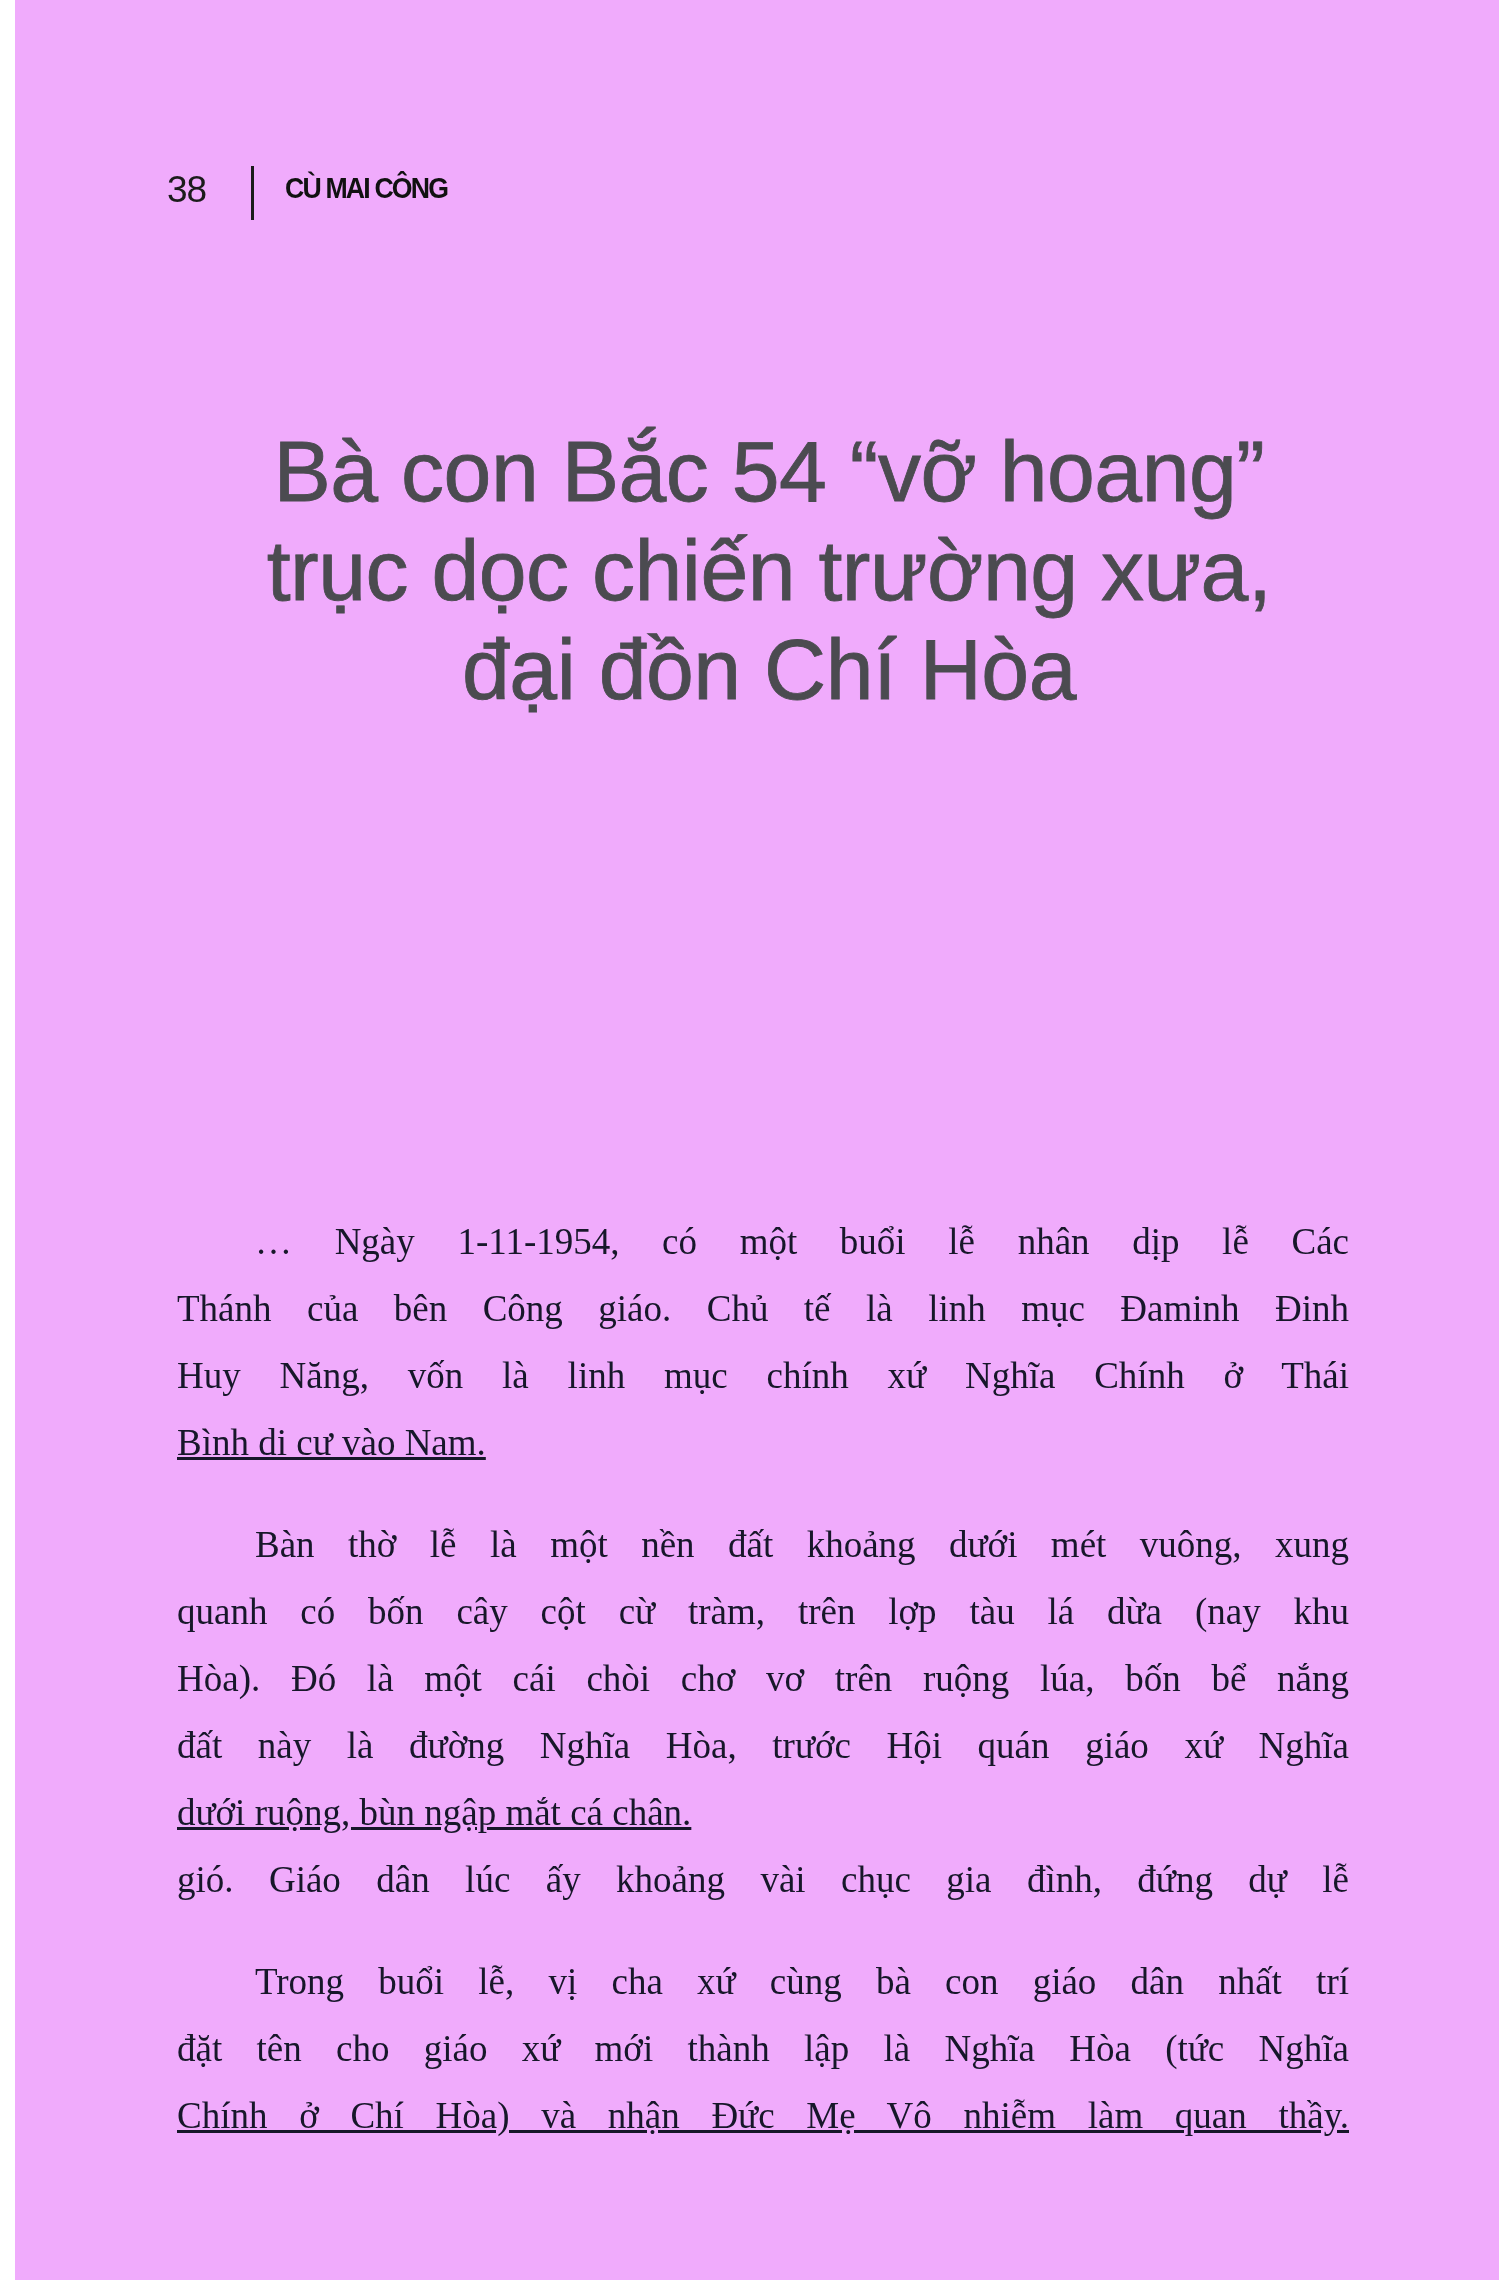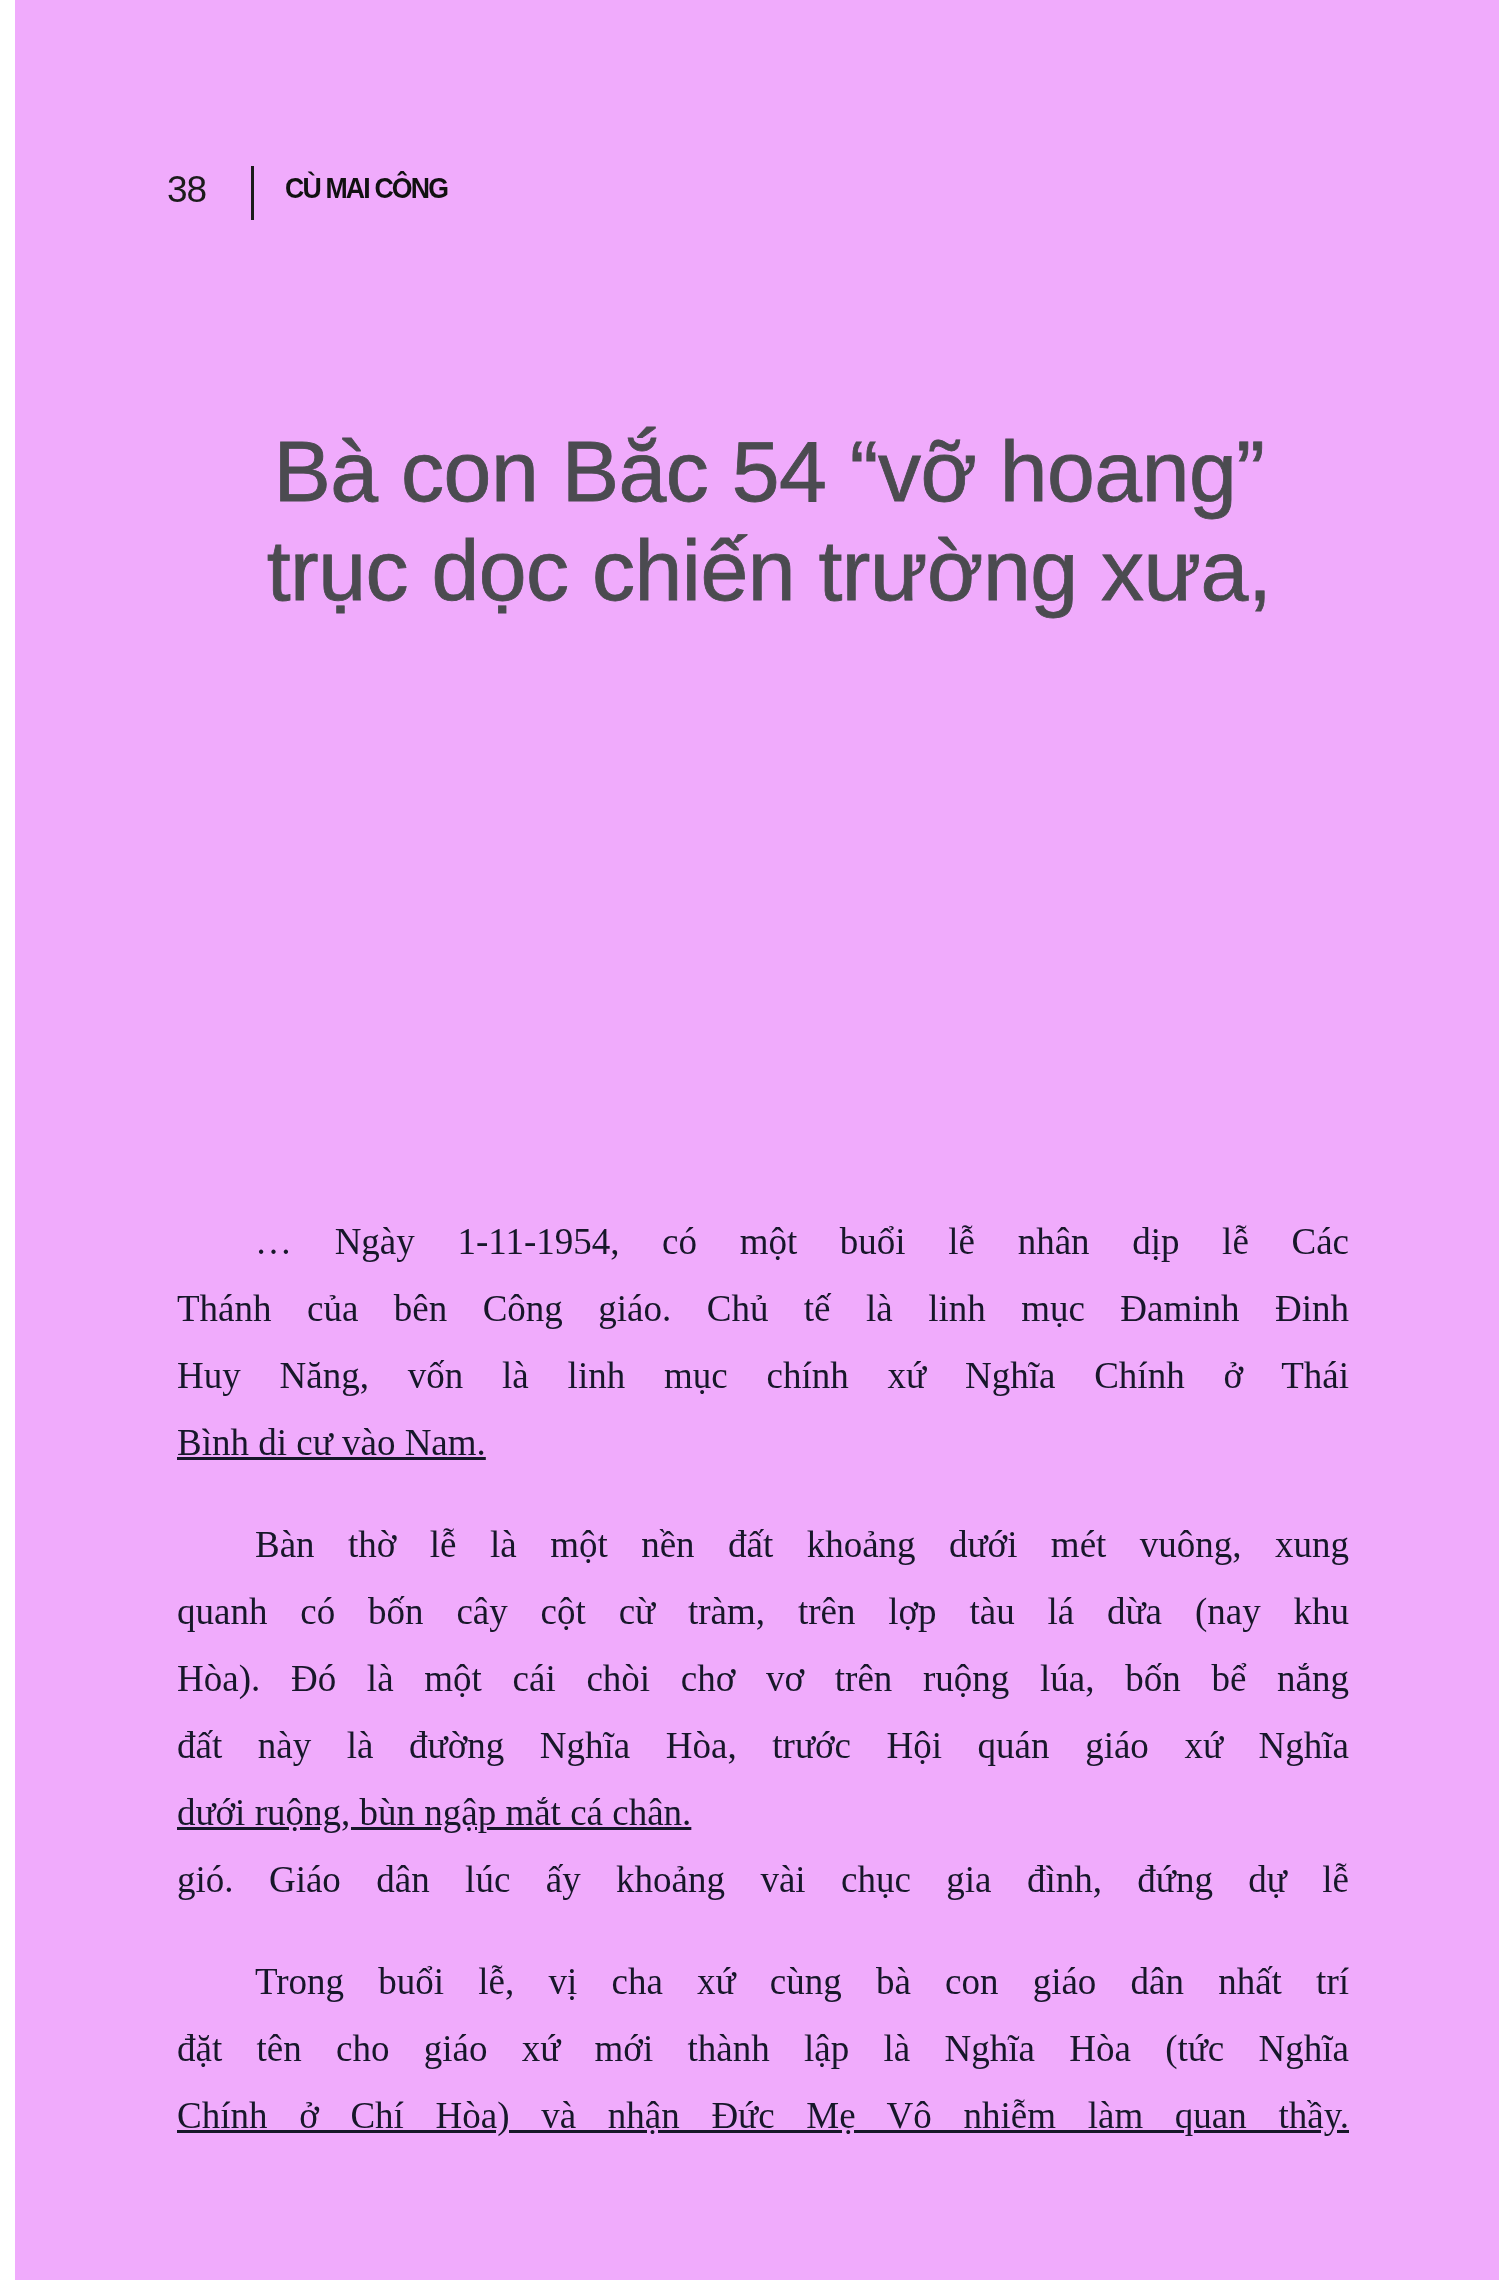--- a/index.html
+++ b/index.html
@@ -51,20 +51,21 @@
 
   <div>
     <span class="header-num">38</span>
     <span class="header-rule"></span>
     <span class="header-author">CÙ MAI CÔNG</span>
   </div>
 
   <h1 class="title" style="margin:4px;font-weight:normal;">
     <span class="tl">Bà con Bắc 54 “vỡ hoang”</span>
     <span class="tl">trục dọc chiến trường xưa,</span>
+    <span class="tl">đại đồn Chí Hòa</span>
   </h1>
 
   <div class="body">
     <p class="para">
       <span class="line first">… Ngày 1-11-1954, có một buổi lễ nhân dịp lễ Các</span>
       <span class="line">Thánh của bên Công giáo. Chủ tế là linh mục Đaminh Đinh</span>
       <span class="line">Huy Năng, vốn là linh mục chính xứ Nghĩa Chính ở Thái</span>
       <span class="line last">Bình di cư vào Nam.</span>
     </p>
     <p class="para">

